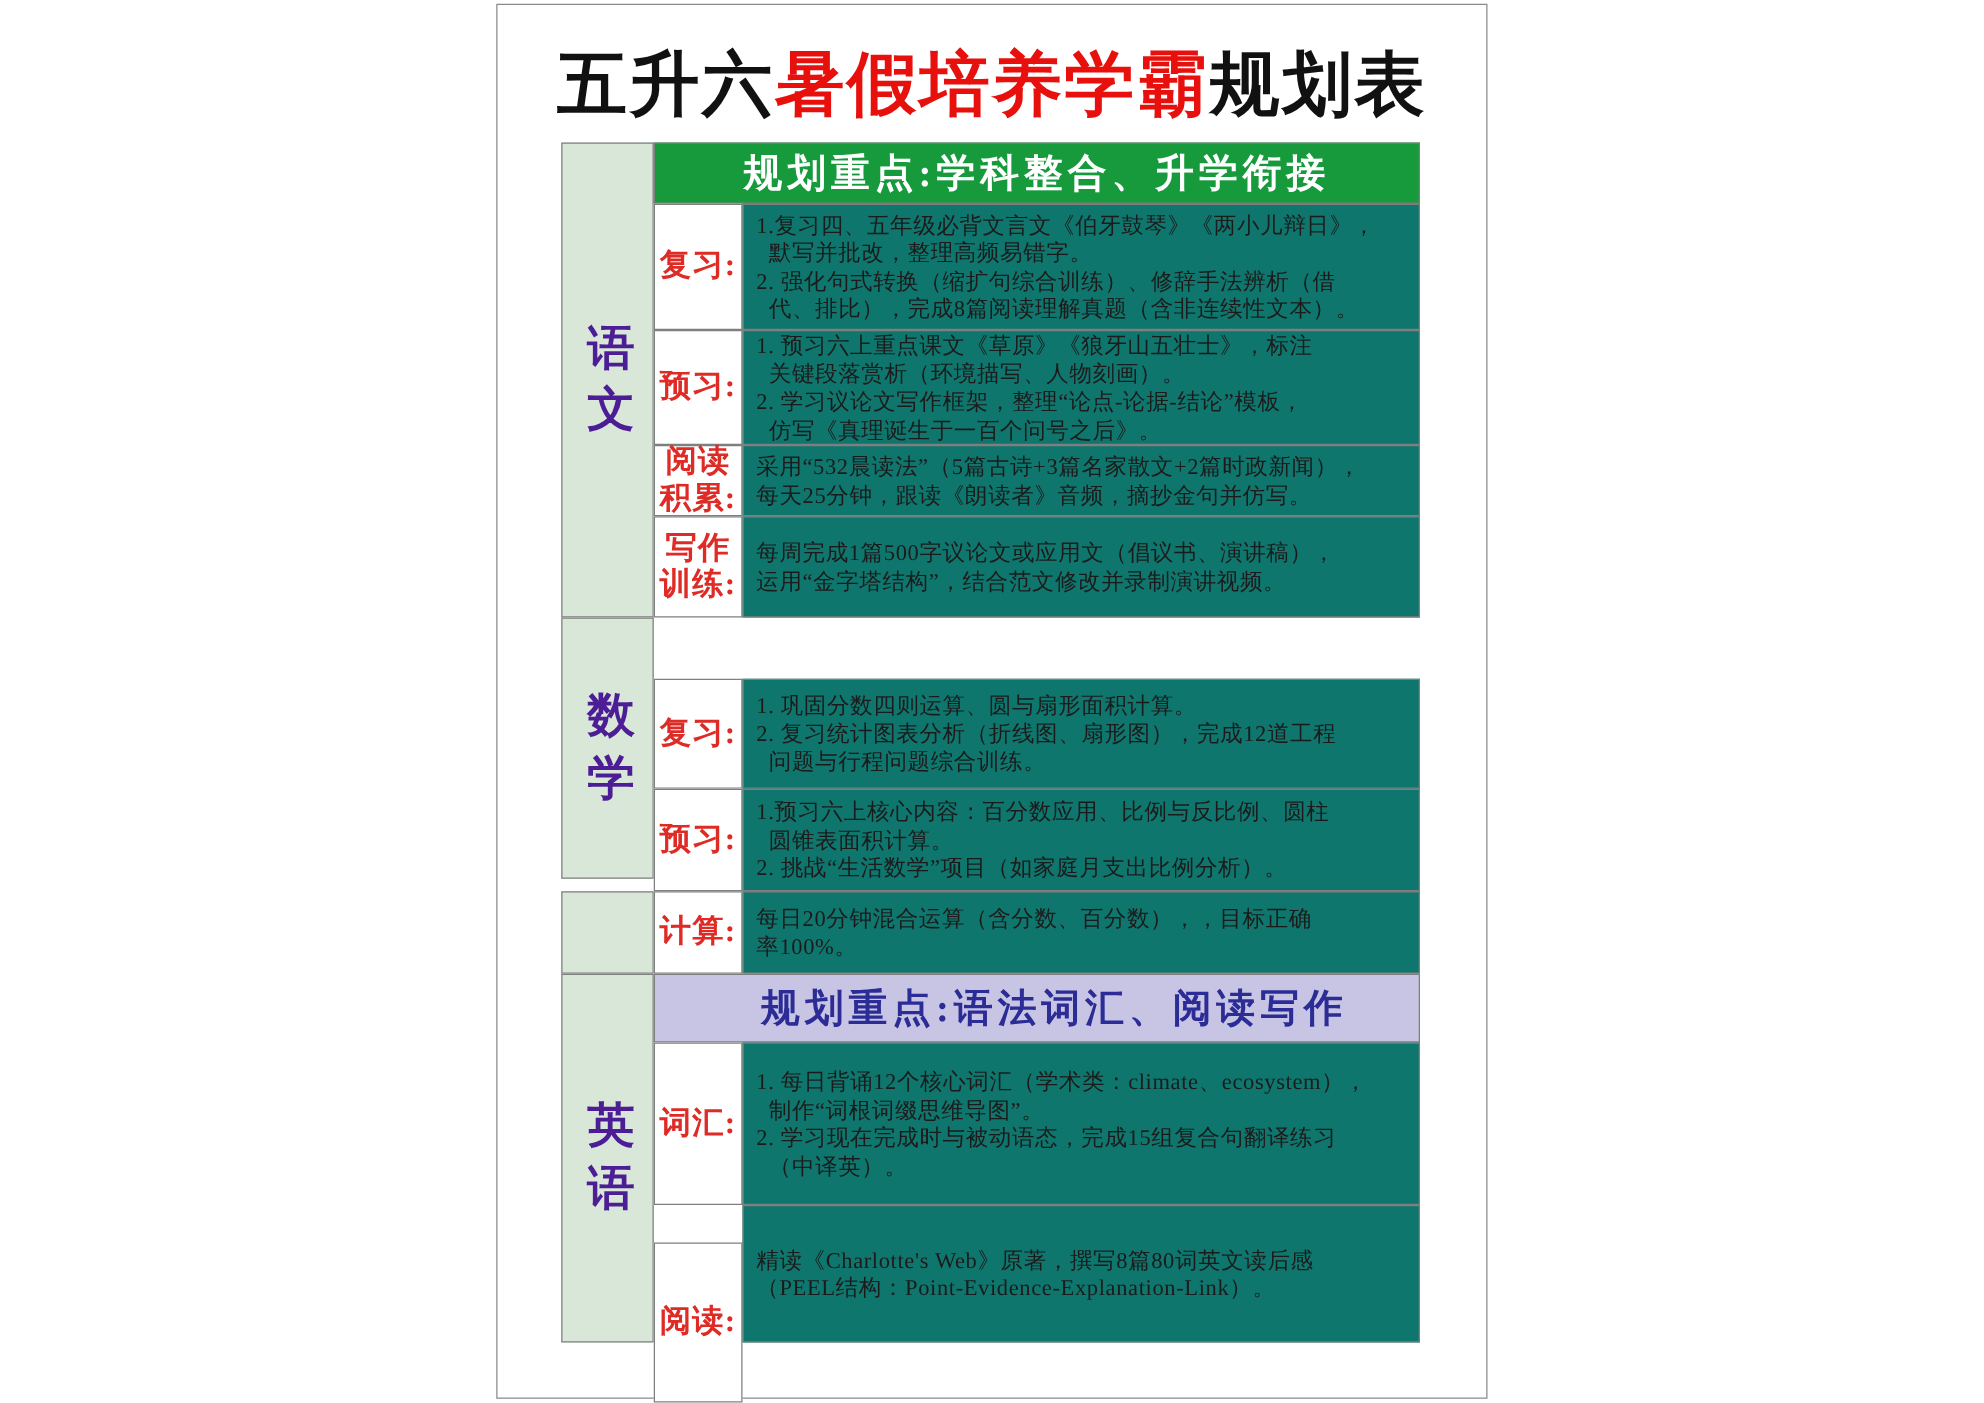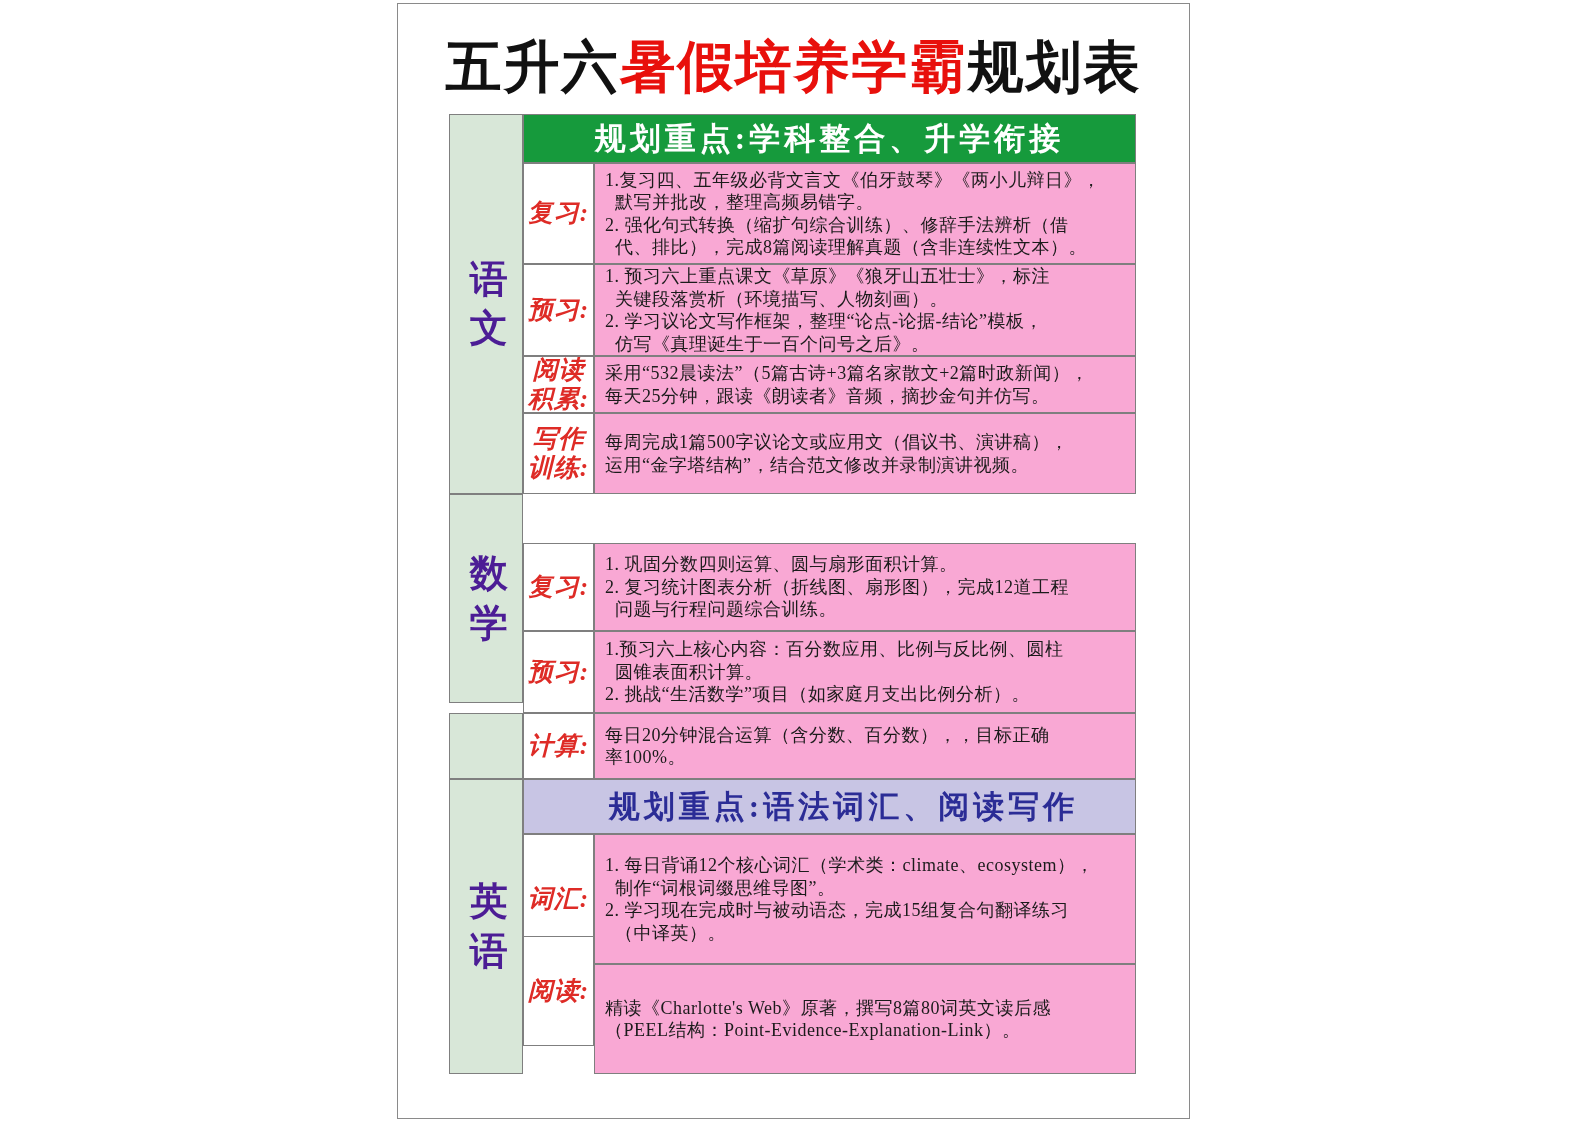--- a/index.html
+++ b/index.html
@@ -36,23 +36,23 @@
   .banner-cn .banner-txt{color:var(--banner-chinese-text,#ffffff);}
   .banner-math{background:var(--banner-math-bg,#a4d8f2);}
   .banner-math .banner-txt{color:var(--banner-math-text,#141414);}
   .banner-en{background:var(--banner-english-bg,#c8c5e4);padding-left:28px;}
   .banner-en .banner-txt{color:var(--banner-english-text,#2b2c96);}
   .label{
     left:74px;width:71px;justify-content:center;background:#ffffff;
   }
   .label span{
     color:var(--label-red,#de2b26);font-weight:bold;font-size:25px;
-    white-space:pre-line;text-align:center;line-height:1.15;letter-spacing:1px;font-style:italic;
+    white-space:pre-line;text-align:center;line-height:1.15;letter-spacing:1px;
   }
-  .content{left:145px;width:542px;background:#f9a8d4;padding:2px 2px 2px 10px;}
+  .content{left:145px;width:542px;background:#0f766e;padding:2px 2px 2px 10px;}
   .txt{
     white-space:pre-wrap;font-size:18px;line-height:1.25;color:#1b1b1b;
     letter-spacing:0.5px;font-weight:500;
   }
 </style>
 </head>
 <body>
 
 <div class="sheet">
 
@@ -149,21 +149,21 @@
     <div class="cell label" style="top:720px;height:130px">
       <span>词汇:</span>
     </div>
     <div class="cell content" style="top:720px;height:130px">
       <div class="txt">1. 每日背诵12个核心词汇（学术类：climate、ecosystem），
   制作“词根词缀思维导图”。
 2. 学习现在完成时与被动语态，完成15组复合句翻译练习
   （中译英）。</div>
     </div>
 
-    <div class="cell label" style="top:822px;height:110px">
+    <div class="cell label" style="top:880px;height:128px">
       <span>阅读:</span>
     </div>
     <div class="cell content" style="top:850px;height:110px">
       <div class="txt">精读《Charlotte's Web》原著，撰写8篇80词英文读后感
 （PEEL结构：Point-Evidence-Explanation-Link）。</div>
     </div>
 
   </div>
 </div>
 

